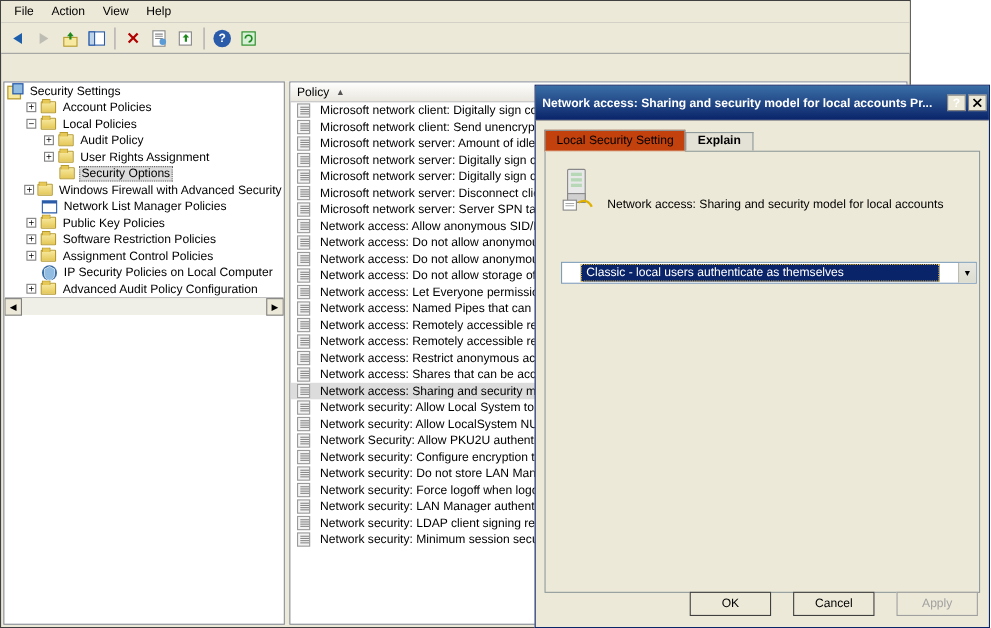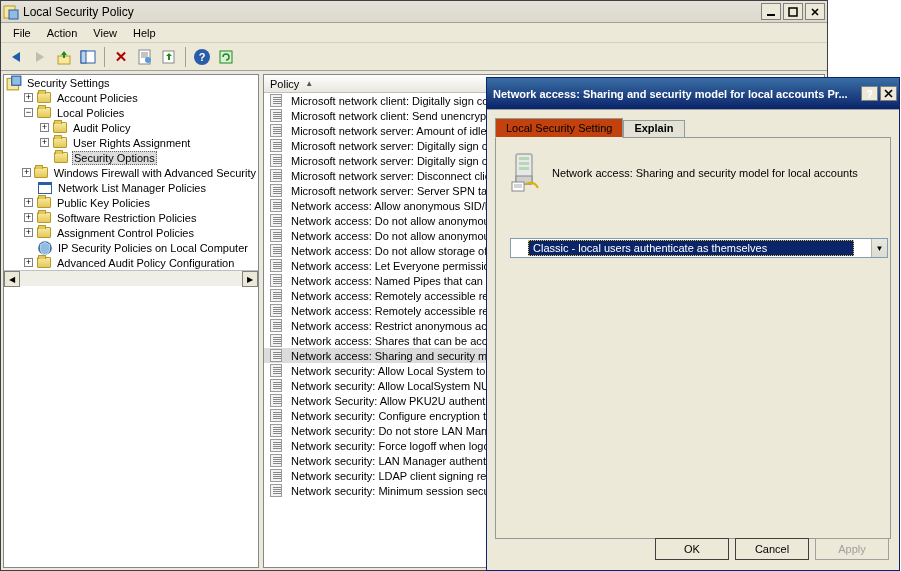--- a/index.html
+++ b/index.html
@@ -45,67 +45,41 @@
   
   .dialog { position:absolute; left:486px; top:77px; width:414px; height:494px; border:1px solid #0a246a; background:#ece9d8;}
   .dialog .titlebar { height:32px; background:linear-gradient(#3a6ea5,#0a246a); color:#fff;}
   .dialog .title-text { color:#fff; font-weight:bold; font-size:11px; overflow:hidden; text-overflow:ellipsis; white-space:nowrap;}
   .dialog .win-btn { width:17px; height:15px;}
   .tab-strip { display:flex; padding:8px 8px 0 8px; gap:0;}
   .tab { padding:3px 10px; background:#ece9d8; border:1px solid #919b9c; border-bottom:none; font-size:11px; position:relative; cursor:default;}
   .tab.active { background:#c2410c; border-bottom:1px solid #ece9d8; margin-bottom:-1px; z-index:2;}
   .tab.inactive { background:#e4e1d6; margin-top:2px; padding-top:1px; padding-bottom:3px;font-weight:bold;}
   .tab-panel { margin:0 8px 8px 8px; border:1px solid #919b9c; background:#ece9d8; height:402px; padding:14px; position:relative;}
-  .policy-head { display:flex; gap:10px; align-items:center;}
+  .policy-head { display:flex; gap:10px; align-items:flex-end;}
   .policy-head-text { font-size:11px; padding-top:2px;}
   .dropdown { position:absolute; left:14px; top:100px; width:378px; height:20px; background:#fff; border:1px solid #7f9db9; display:flex; align-items:center;}
   .dropdown-inner { flex:1; margin:17px; background:#0a246a; color:#fff; padding:1px 4px; font-size:11px; border:1px dotted #f0c030;}
   .dropdown-btn { width:16px; height:100%; background:linear-gradient(#e8e8e2,#dcdccf); border-left:1px solid #b5b5a8; display:flex; align-items:center; justify-content:center; font-size:8px;}
-  .dlg-buttons { position:absolute; right:10px; bottom:10px; display:flex; gap:6px;}
+  .dlg-buttons { position:absolute; right:10px; bottom:10px; display:flex; gap:20px;}
   .dlg-btn { width:74px; height:22px; background:#ece9d8; border:1px solid #404040; font-size:11px; display:flex; align-items:center; justify-content:center; cursor:default;}
   .dlg-btn.default { }
   .dlg-btn.disabled { color:#a0a0a0; border-color:#a0a0a0;}
   
   svg { display:block;}
   .arrow-left { width:0;height:0;border-top:5px solid transparent;border-bottom:5px solid transparent;border-right:8px solid #1e5fab;}
   .arrow-right {width:0;height:0;border-top:5px solid transparent;border-bottom:5px solid transparent;border-left:8px solid #888;}
   .redx { color:#b00000; font-weight:bold; font-size:15px;}
   .help-q { width:16px;height:16px; border-radius:50%; background:#2a5caa; color:#fff; display:flex;align-items:center;justify-content:center;font-weight:bold; font-size:11px;}
   .server-icon svg { width:32px; height:40px;}
 </style>
 </head>
 <body>
 
 <div class="window main-window">
-  <div class="titlebar">
-    <span class="titleicon">
-      <svg viewBox="0 0 16 16">
-          <rect x="1" y="2" width="11" height="12" fill="#f7e9a0" stroke="#b79a2c"></rect>
-          <rect x="6" y="6" width="9" height="9" fill="#8fbce0" stroke="#2a5caa"></rect>
-        </svg>
-    </span>
-    <span class="title-text">Local Security Policy</span>
-    <div class="win-controls">
-      <div class="win-btn">
-          <svg width="10" height="10">
-            <rect x="1" y="7" width="8" height="2" fill="#000"></rect>
-          </svg>
-        </div>
-      <div class="win-btn">
-          <svg width="10" height="10">
-            <rect x="1" y="1" width="8" height="8" fill="none" stroke="#000" stroke-width="1.5"></rect>
-          </svg>
-        </div>
-      <div class="win-btn">
-          <svg width="10" height="10">
-            <path d="M2 2 L8 8 M8 2 L2 8" stroke="#000" stroke-width="1.6"></path>
-          </svg>
-        </div>
-    </div>
-  </div>
   <div class="menubar">
     <span>File</span>
     <span>Action</span>
     <span>View</span>
     <span>Help</span>
   </div>
   <div class="toolbar">
     <div class="tool-btn">
         <div class="arrow-left"></div>
       </div>

